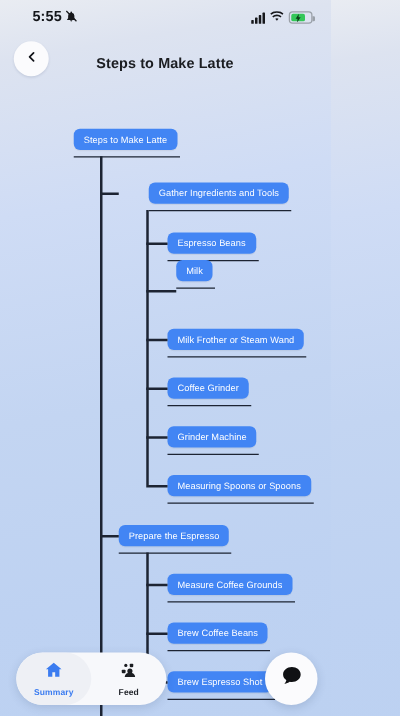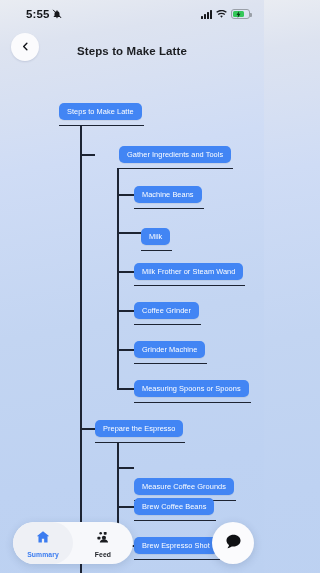--- a/index.html
+++ b/index.html
@@ -164,28 +164,28 @@
       </svg>
     </span>
   </div>
   <div class="page-title">Steps to Make Latte</div>
 </div>
 
 <div class="canvas">
   <div id="tree-layer">
       <div class="node" style="left: 59px; top: 27px;"><span>Steps to Make Latte</span></div>
       <div class="node" style="left: 95px; top: 70px; margin-left: 24px;"><span>Gather Ingredients and Tools</span></div>
-      <div class="node" style="left: 134px; top: 110px;"><span>Machine Beans</span></div>
-      <div class="node" style="left: 141px; top: 152px;"><span>Milk</span></div>
+      <div class="node" style="left: 134px; top: 110px;"><span>Espresso Beans</span></div>
+      <div class="node" style="left: 141px; top: 132px;"><span>Milk</span></div>
       <div class="node" style="left: 134px; top: 187px;"><span>Milk Frother or Steam Wand</span></div>
       <div class="node" style="left: 134px; top: 226px;"><span>Coffee Grinder</span></div>
       <div class="node" style="left: 134px; top: 265px;"><span>Grinder Machine</span></div>
       <div class="node" style="left: 134px; top: 304px;"><span>Measuring Spoons or Spoons</span></div>
       <div class="node" style="left: 95px; top: 344px;"><span>Prepare the Espresso</span></div>
-      <div class="node" style="left: 134px; top: 402px;"><span>Measure Coffee Grounds</span></div>
+      <div class="node" style="left: 134px; top: 383px;"><span>Measure Coffee Grounds</span></div>
       <div class="node" style="left: 134px; top: 422px;"><span>Brew Coffee Beans</span></div>
       <div class="node" style="left: 134px; top: 461px; text-align: right;"><span>Brew Espresso Shot</span></div>
       <div class="vline" style="left: 80px; top: 49px; height: 456px;"></div>
       <div class="hline" style="left: 80px; top: 78px; width: 15px;"></div>
       <div class="vline" style="left: 117px; top: 92px; height: 220px;"></div>
       <div class="hline" style="left: 117px; top: 118px; width: 17px;"></div>
       <div class="hline" style="left: 117px; top: 156px; width: 24px;"></div>
       <div class="hline" style="left: 117px; top: 195px; width: 17px;"></div>
       <div class="hline" style="left: 117px; top: 234px; width: 17px;"></div>
       <div class="hline" style="left: 117px; top: 273px; width: 17px;"></div>

